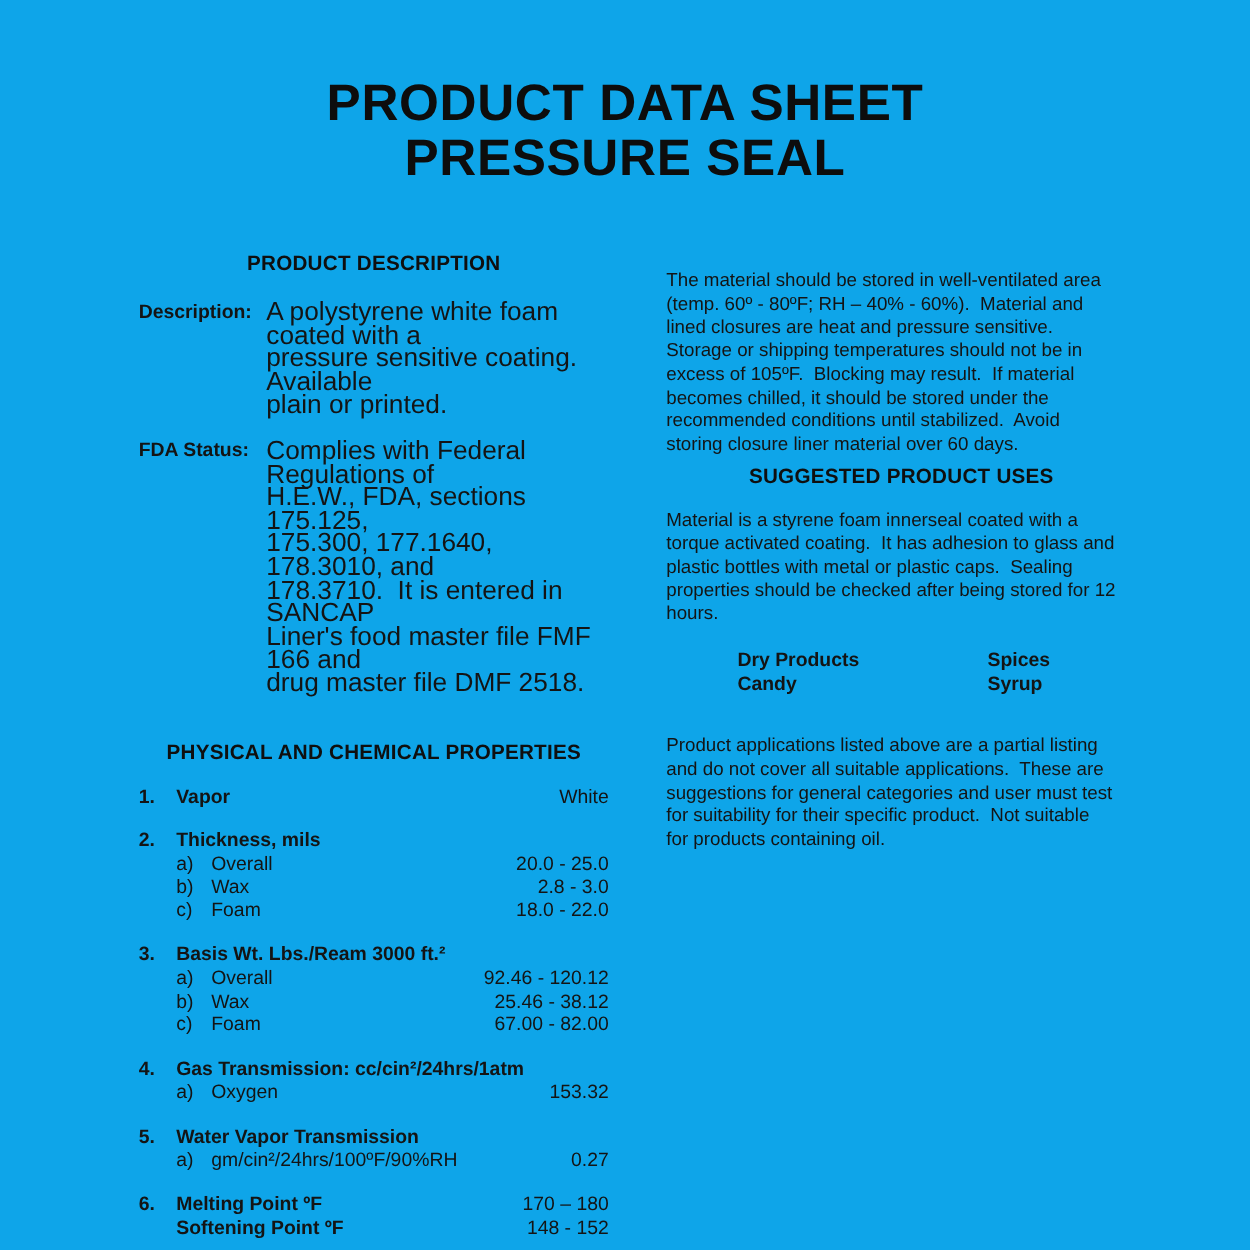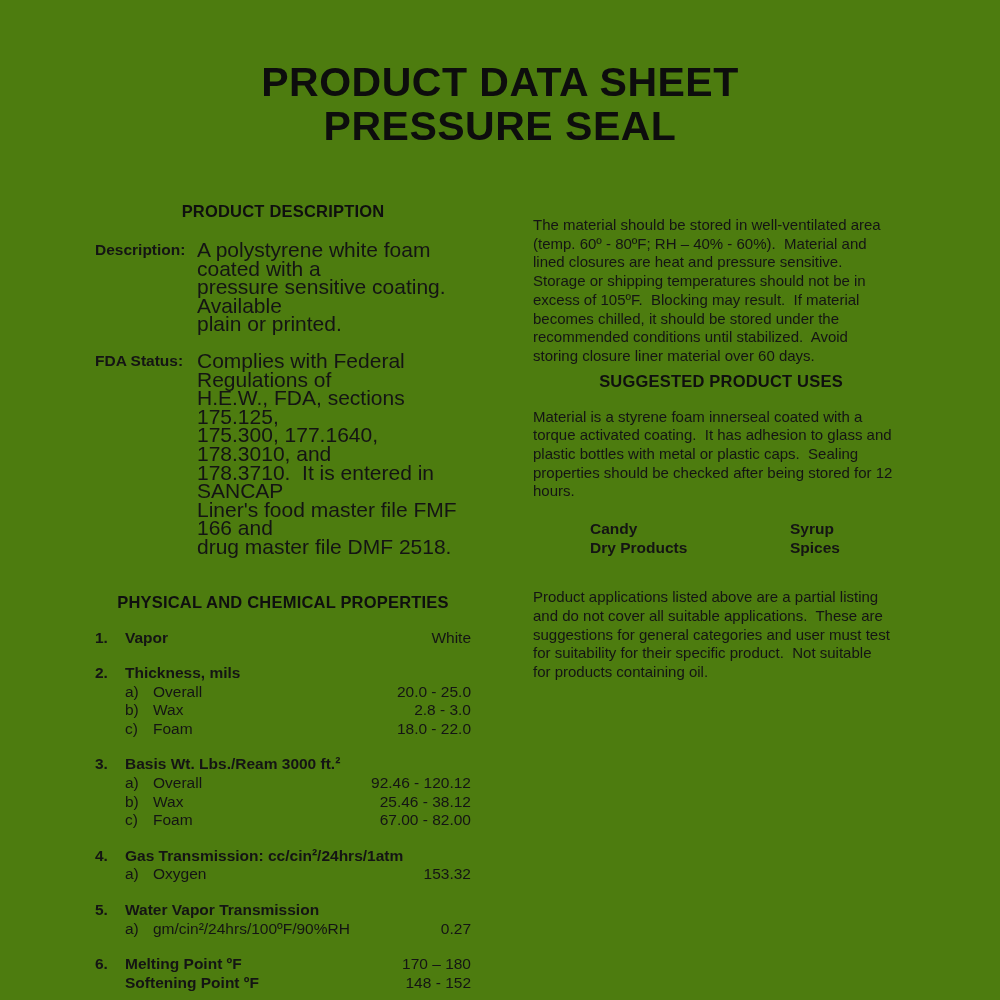--- a/index.html
+++ b/index.html
@@ -9,39 +9,39 @@
     height: 1000px;
     background: #ffffff;
     font-family: "Liberation Sans", "DejaVu Sans", sans-serif;
     color: #141414;
     overflow: hidden;
   }
   .page {
     position: relative;
     width: 1000px;
     height: 1000px;
-    background: #4d7c0f;
+    background: #0ea5e9;
   }
   .title-block {
     position: absolute;
     top: 60px;
     left: 0;
     right: 0;
     text-align: center;
     font-weight: bold;
     font-size: 41px;
     line-height: 44px;
     letter-spacing: 0.5px;
     color: #0d0d0d;
   }
   .col {
     position: absolute;
     top: 196px;
   }
-  .col-left  { left: 95px;  width: 376px; }
+  .col-left  { left: 111px;  width: 376px; }
   .col-right { left: 533px; width: 376px; }
 
   .section-heading {
     text-align: center;
     font-weight: bold;
     font-size: 16.5px;
     line-height: 19px;
     letter-spacing: 0.2px;
     margin-top: 6px;
     color: #0f0f0f;
@@ -234,26 +234,26 @@
     <div class="section-heading uses-heading">SUGGESTED PRODUCT USES</div>
 
     <div class="para uses-body1">Material is a styrene foam innerseal coated with a
 torque activated coating.  It has adhesion to glass and
 plastic bottles with metal or plastic caps.  Sealing
 properties should be checked after being stored for 12
 hours.</div>
 
     <div class="uses-table">
       <div class="uses-row">
+        <span class="ut-col1">Dry Products</span>
+        <span class="ut-col2">Spices</span>
+      </div>
+      <div class="uses-row">
         <span class="ut-col1">Candy</span>
         <span class="ut-col2">Syrup</span>
-      </div>
-      <div class="uses-row">
-        <span class="ut-col1">Dry Products</span>
-        <span class="ut-col2">Spices</span>
       </div>
     </div>
 
     <div class="para uses-body2">Product applications listed above are a partial listing
 and do not cover all suitable applications.  These are
 suggestions for general categories and user must test
 for suitability for their specific product.  Not suitable
 for products containing oil.</div>
 
   </div>

